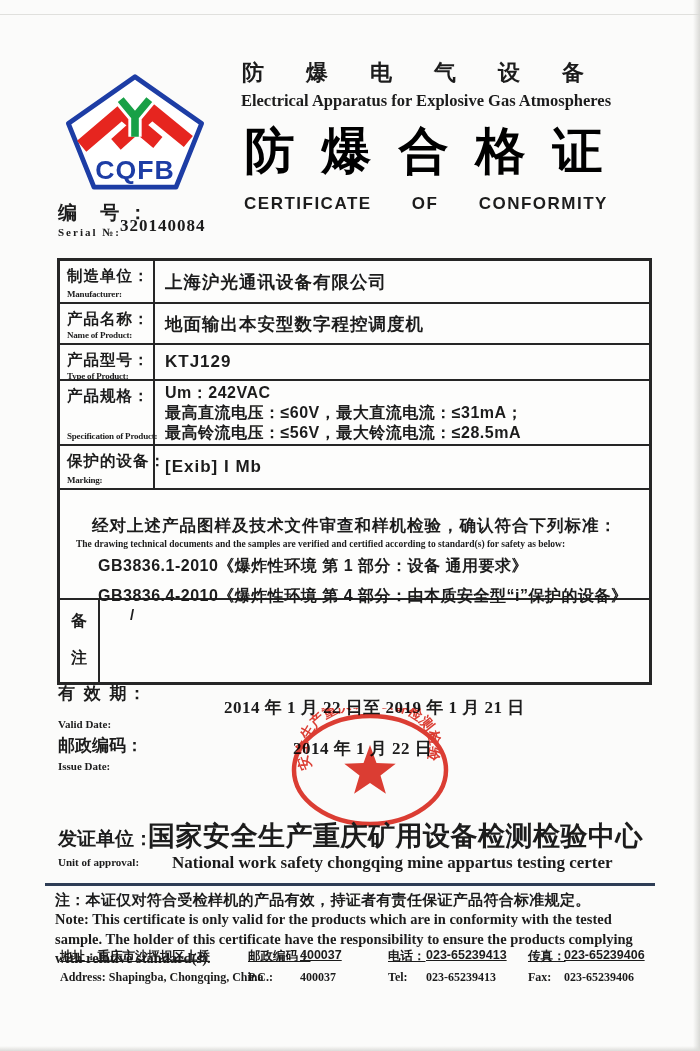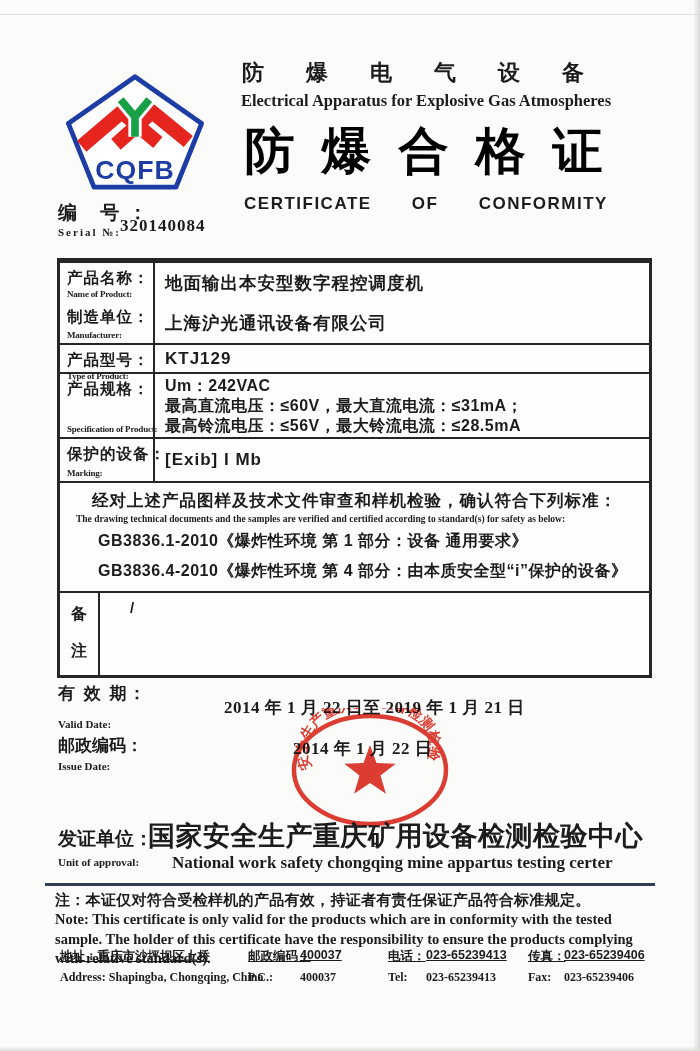--- a/index.html
+++ b/index.html
@@ -29,21 +29,21 @@
   .cert-table{position:absolute;left:57px;top:258px;width:595px;border:3px solid #262626;box-sizing:border-box;background:#fdfdfc;}
   .t-row{display:flex;border-top:2px solid #262626;box-sizing:border-box;}
   .t-row.first{border-top:none;}
   .t-label{width:95px;border-right:2px solid #262626;box-sizing:border-box;padding:5px 2px 3px 7px;display:flex;flex-direction:column;justify-content:space-between;}
   .lab-cn{font-size:15.5px;font-weight:bold;letter-spacing:1px;white-space:nowrap;}
   .lab-en{font-family:"Liberation Serif",serif;font-weight:bold;font-size:9px;white-space:nowrap;letter-spacing:-0.2px;}
   .t-value{flex:1;padding:4px 10px;box-sizing:border-box;display:flex;flex-direction:column;justify-content:center;}
   .val{font-size:17.5px;font-weight:bold;letter-spacing:1px;}
   .val-mono{font-size:17px;font-weight:bold;letter-spacing:1px;font-family:"Liberation Sans",sans-serif;}
   .spec-line{font-size:16px;font-weight:bold;line-height:20px;letter-spacing:0.5px;}
-  .t-row.std{display:block;padding-top:7px;}
+  .t-row.std{display:block;padding-top:25px;}
   .std-cn{font-size:16.5px;font-weight:bold;text-align:center;letter-spacing:1px;}
   .std-en{font-family:"Liberation Serif",serif;font-weight:bold;font-size:9.5px;padding-left:16px;margin-top:2px;}
   .std-item{font-size:16px;font-weight:bold;padding-left:38px;line-height:27px;letter-spacing:0.5px;margin-top:3px;}
   .remark-label{width:40px;align-items:center;padding:11px 0 13px 0;}
   .remark-label span{font-size:16px;font-weight:bold;}
   .remark-value{justify-content:flex-start;padding-top:6px;padding-left:30px;}
   .remark-value div{font-size:15px;font-weight:bold;}
 
   
   .lbl-cn{position:absolute;font-size:17px;font-weight:bold;white-space:nowrap;}
@@ -93,41 +93,41 @@
     <div class="hdr-red">防爆合格证</div>
     <div class="hdr-cert">CERTIFICATE OF CONFORMITY</div>
   </div>
 
   <div class="serial-cn">编  号：</div>
   <div class="serial-en">Serial  №:</div>
   <div class="serial-val">320140084</div>
 
   <div class="cert-table">
 
+    <div class="t-row first" style="height:41px">
+      <div class="t-label">
+        <div class="lab-cn">制造单位：</div>
+        <div class="lab-en">Manufacturer:</div>
+      </div>
+      <div class="t-value">
+        <div class="val">上海沪光通讯设备有限公司</div>
+      </div>
+    </div>
+
     <div class="t-row" style="height:41px">
       <div class="t-label">
         <div class="lab-cn">产品名称：</div>
         <div class="lab-en">Name of Product:</div>
       </div>
       <div class="t-value">
         <div class="val">地面输出本安型数字程控调度机</div>
       </div>
     </div>
 
-    <div class="t-row first" style="height:41px">
-      <div class="t-label">
-        <div class="lab-cn">制造单位：</div>
-        <div class="lab-en">Manufacturer:</div>
-      </div>
-      <div class="t-value">
-        <div class="val">上海沪光通讯设备有限公司</div>
-      </div>
-    </div>
-
-    <div class="t-row" style="height:29px">
+    <div class="t-row" style="height:36px">
       <div class="t-label">
         <div class="lab-cn">产品型号：</div>
         <div class="lab-en">Type of Product:</div>
       </div>
       <div class="t-value">
         <div class="val-mono">KTJ129</div>
       </div>
     </div>
 
     <div class="t-row" style="height:65px">

